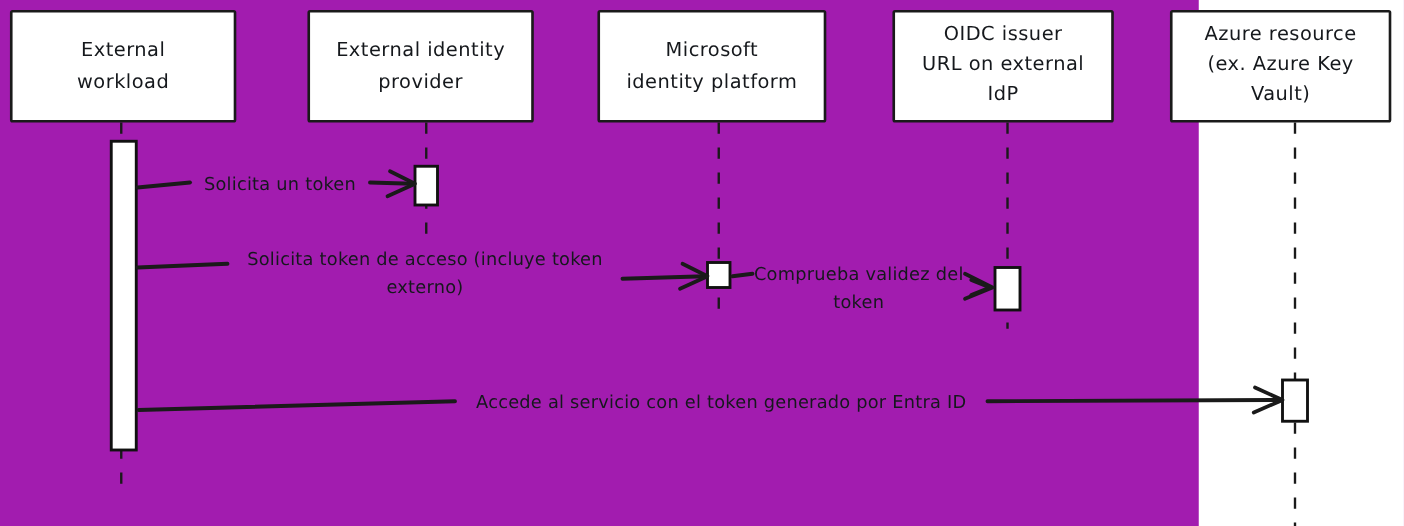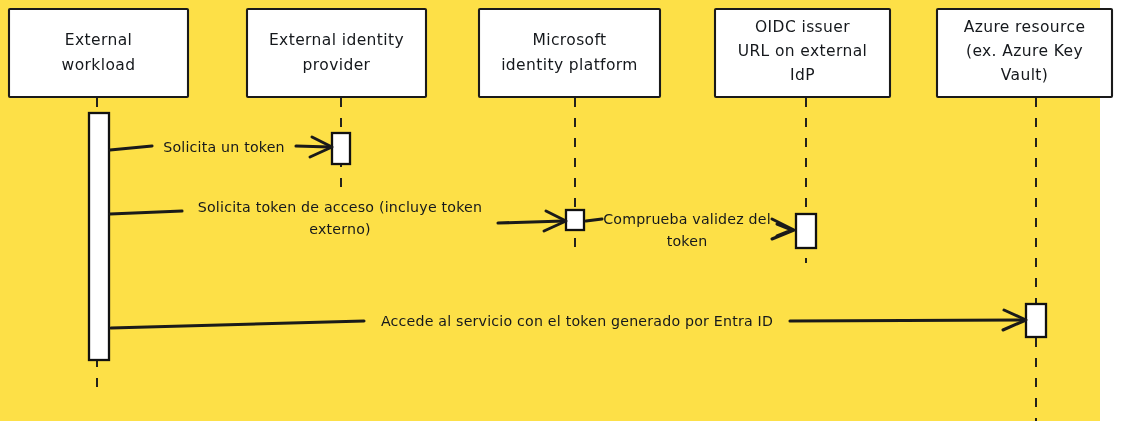--- a/index.html
+++ b/index.html
@@ -8,23 +8,23 @@
     background: #ffffff;
   }
   body {
     width: 1123px;
     height: 421px;
     overflow: hidden;
     font-family: "DejaVu Sans", sans-serif;
   }
   #diagram-root {
     position: relative;
-    width: 1100px;
+    width: 959px;
     height: 421px;
-    background: #fde047;
+    background: #a21caf;
   }
   svg#seq-svg {
     display: block;
     width: 1123px;
     height: 421px;
   }
   .participant-box {
     fill: #ffffff;
     stroke: #1a1a1a;
     stroke-width: 2.1;

